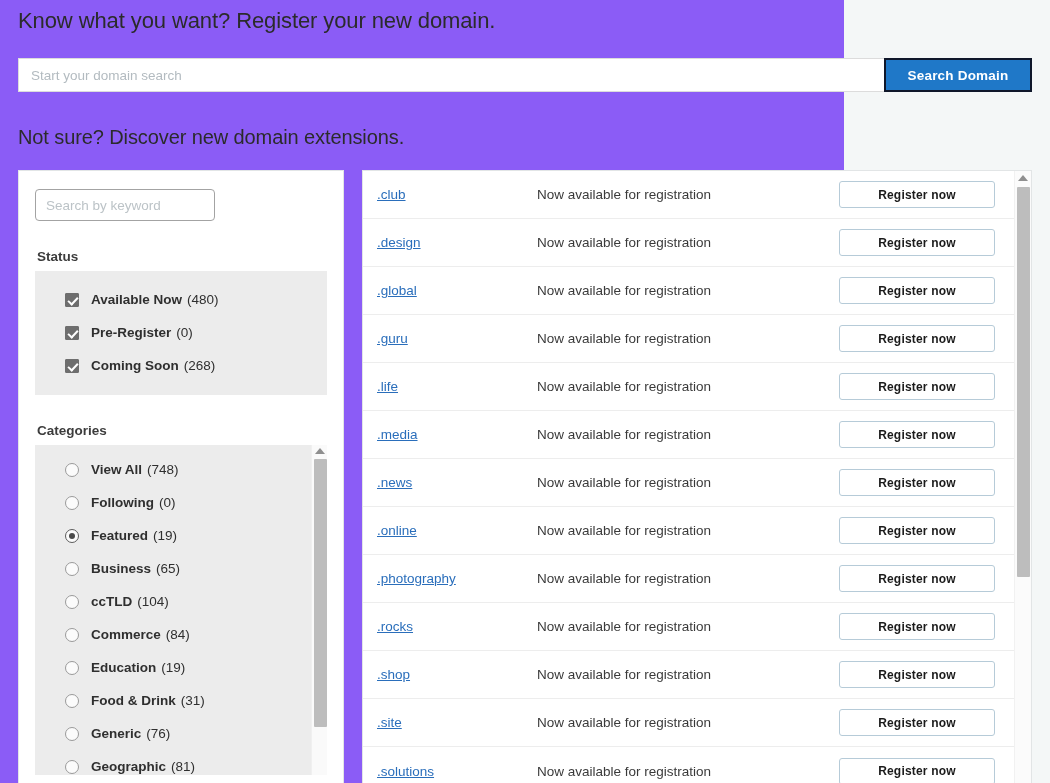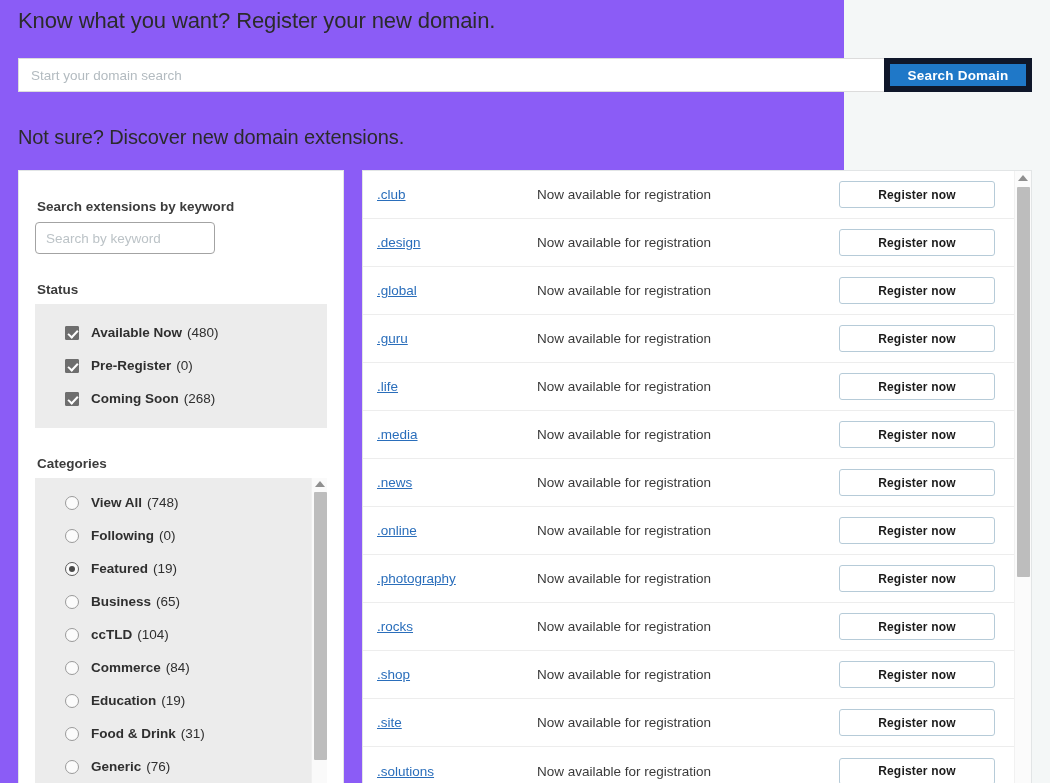--- a/index.html
+++ b/index.html
@@ -34,21 +34,21 @@
     flex: 1 1 auto;
     border: 1px solid #dcdcdc; border-right: none;
     background: #ffffff; outline: none;
     font-family: "Liberation Sans", sans-serif;
     font-size: 13.5px; color: #444;
     padding: 0 12px;
   }
   .searchbar input::placeholder { color: #b3bbc0; }
   .searchbar button {
     flex: 0 0 148px;
-    background: #1f78c8; border: 6px solid #0f172a;
+    background: #1f78c8; border: 2px solid #0f172a;
     color: #ffffff; font-family: "Liberation Sans", sans-serif;
     font-size: 13.5px; font-weight: bold; cursor: pointer;
     letter-spacing: 0.2px;
   }
 
   
   .sidebar {
     position: absolute; left: 18px; top: 170px;
     width: 326px; height: 613px;
     background: #ffffff; border: 1px solid #e2e5e6;
@@ -190,21 +190,20 @@
   <div class="h-main">Know what you want? Register your new domain.</div>
 
   <div class="searchbar">
     <input type="text" placeholder="Start your domain search" style="">
     <button>Search Domain</button>
   </div>
 
   <div class="h-sub">Not sure? Discover new domain extensions.</div>
 
   <div class="sidebar">
-    <div class="side-label">Search extensions by keyword</div>
     <input class="kw-input" type="text" placeholder="Search by keyword" style="">
 
     <div class="side-head">Status</div>
     <div class="status-box" id="status-group">
         <div class="opt-row">
           <span class="cbx"></span>
           <span class="opt-label">Available Now</span>
           <span class="opt-label cnt" style="margin-left:5px;font-weight:normal">(480)</span>
         </div>
         <div class="opt-row">

